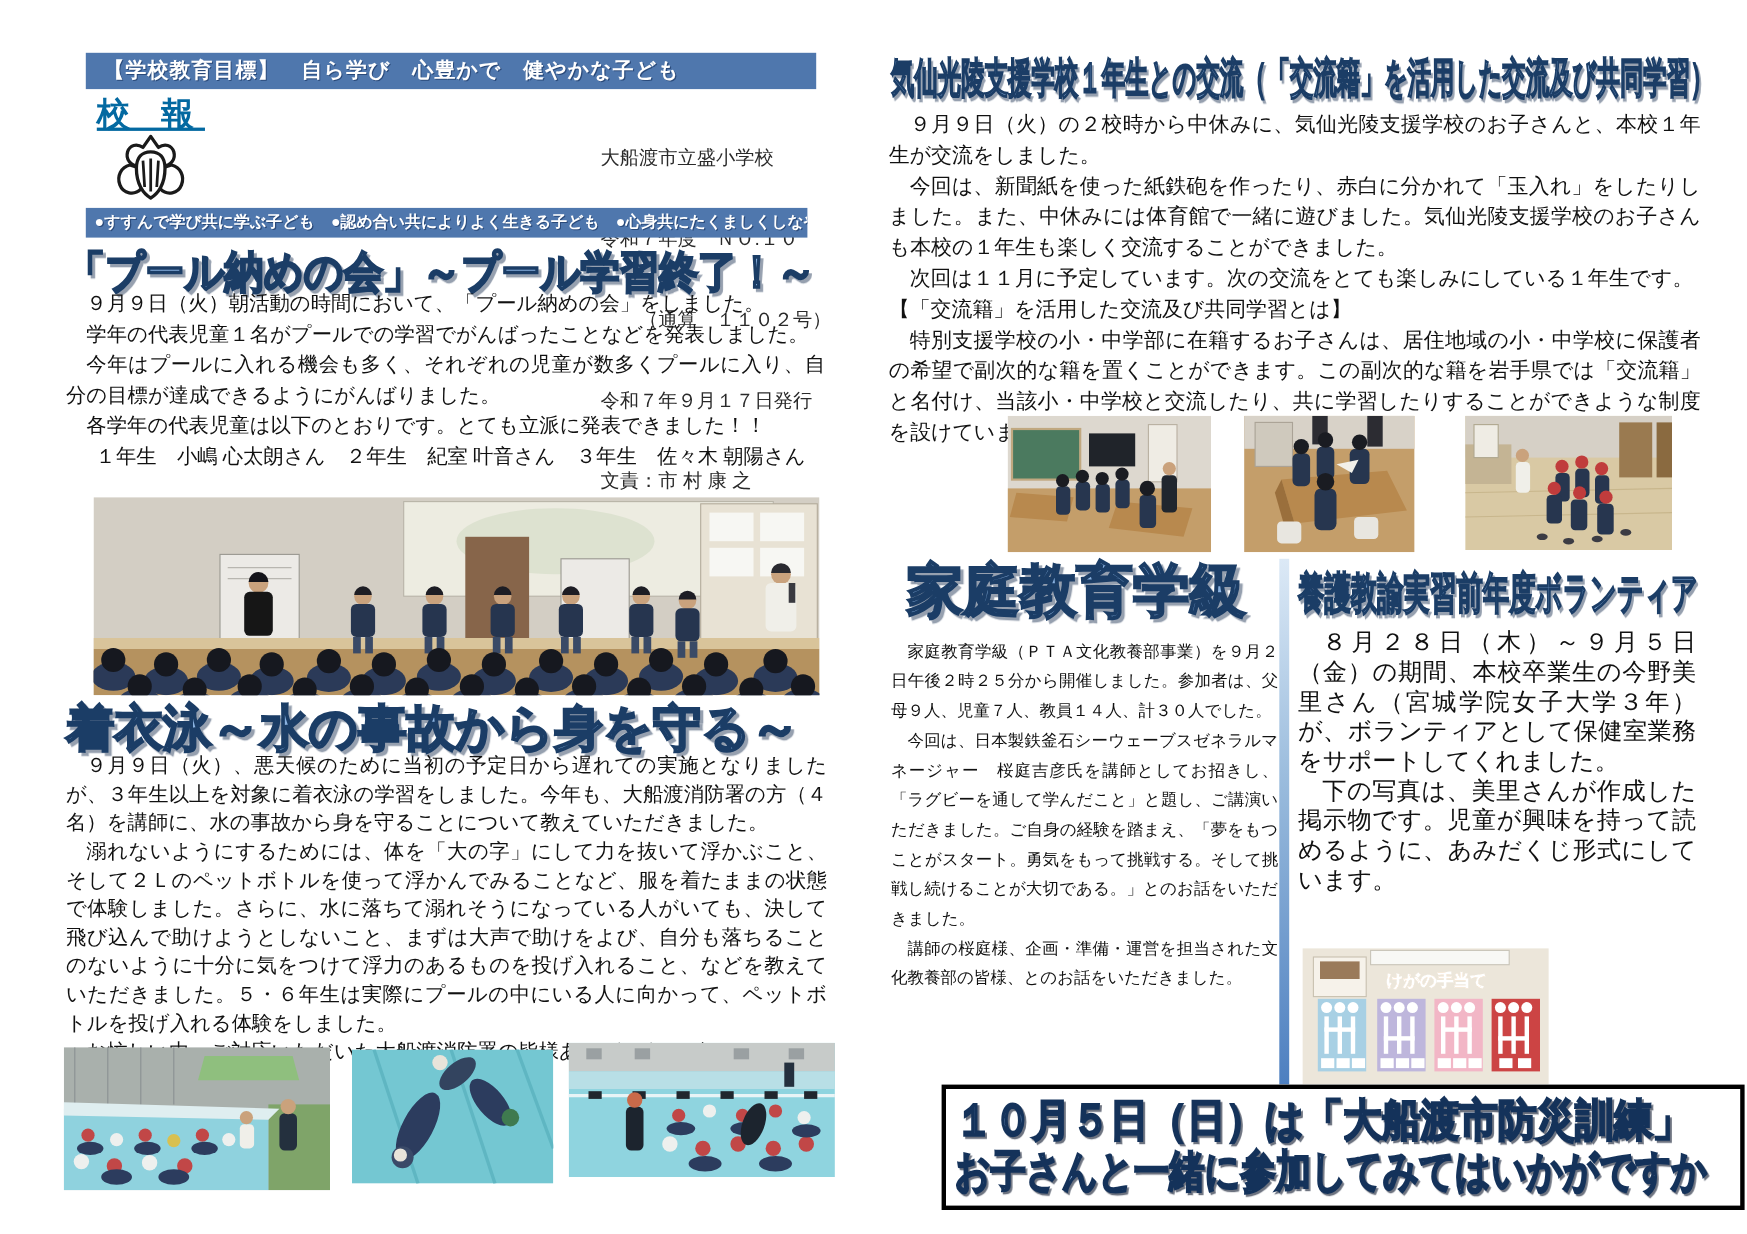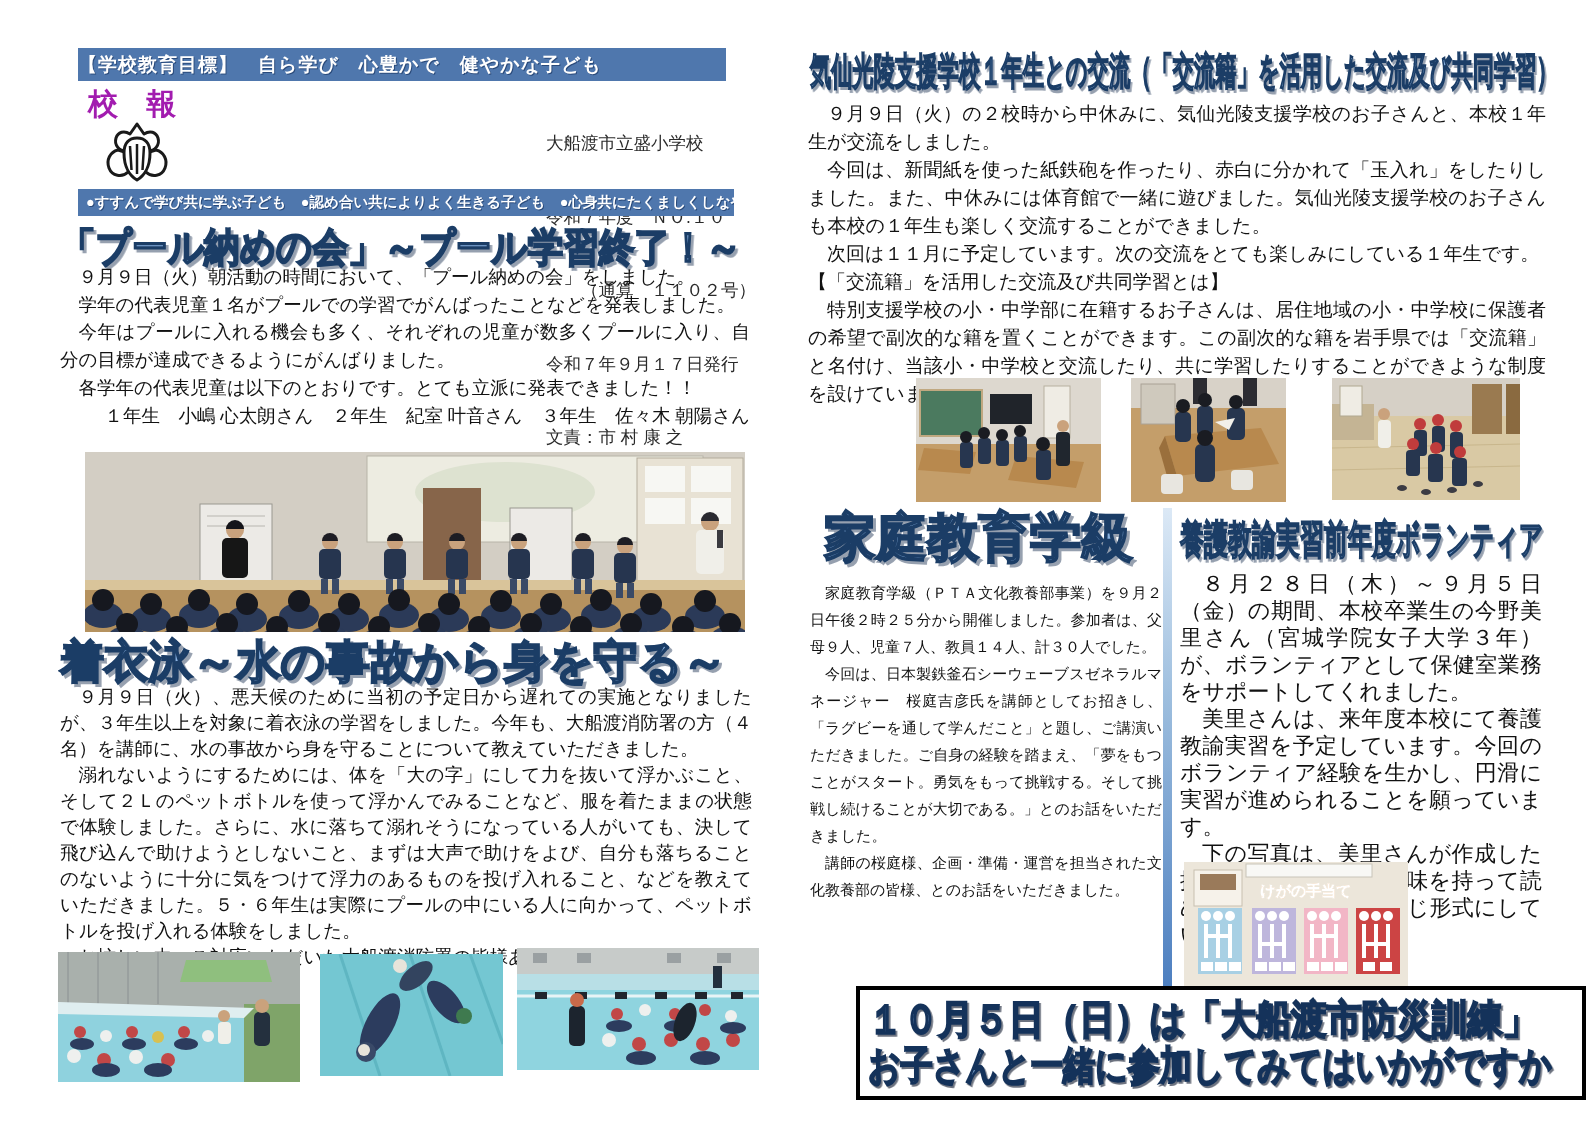--- a/index.html
+++ b/index.html
@@ -1,41 +1,41 @@
 <!DOCTYPE html>
 <html><head>
 <meta charset="utf-8">
 <style>
   html,body{margin:0;padding:0;background:#ffffff;}
   #page{position:relative;width:1588px;height:1122px;background:#ffffff;overflow:hidden;
         font-family:"Liberation Sans",sans-serif;}
   
   .bar{position:absolute;background:#4f77ad;color:#ffffff;font-weight:bold;
        text-shadow:1px 1px 0 #2a4a7a;white-space:nowrap;overflow:hidden;}
-  .goal{left:78px;top:48px;width:648px;height:33px;line-height:33px;font-size:19px;padding-left:0;letter-spacing:1px;}
+  .goal{left:78px;top:48px;width:648px;height:33px;line-height:33px;font-size:19px;padding-left:16px;letter-spacing:1px;}
   .motto{left:78px;top:189px;width:648px;height:27px;line-height:27px;font-size:14.5px;padding-left:8px;}
-  .koho{position:absolute;left:88px;top:84px;font-size:30px;font-weight:bold;color:#a21caf;letter-spacing:10px;}
+  .koho{position:absolute;left:88px;top:84px;font-size:30px;font-weight:bold;color:#0369a1;letter-spacing:10px;text-decoration:underline;}
   .yamabiko{position:absolute;left:162px;top:58px;font-size:100px;font-weight:bold;color:#1d3e63;
             letter-spacing:-8px;white-space:nowrap;text-shadow:4px 4px 0 #bfd2e6;}
   .emblem{position:absolute;left:98px;top:120px;}
   .pubinfo{position:absolute;left:546px;top:82px;font-size:17.5px;line-height:24.5px;color:#2a2a2a;white-space:pre;}
   
   .hl{position:absolute;white-space:nowrap;font-weight:bold;color:#8ab2e0;
       -webkit-text-stroke:2px #1b3d66;transform-origin:left top;
       filter:drop-shadow(3px 3px 0 rgba(45,65,95,0.5));font-family:"DejaVu Sans",sans-serif;}
   .a1t{left:60px;top:220px;font-size:40px;transform:scaleX(0.89);}
   .a2t{left:60px;top:632px;font-size:45px;transform:scaleX(0.98);}
   .r1t{left:810px;top:46px;font-size:38px;transform:scaleX(0.56);-webkit-text-stroke:1.5px #1b3d66;}
   .ktt{left:824px;top:503px;font-size:52px;transform:scaleX(0.99);}
   .ygt{left:1180px;top:512px;font-size:40px;transform:scaleX(0.60);-webkit-text-stroke:1.5px #1b3d66;}
   
   .body{position:absolute;font-family:"Liberation Serif",serif;color:#111;text-align:justify;}
   .body p{margin:0;text-indent:1em;}
   .body p.noind{text-indent:0;}
-  .body p.rep{text-indent:0.5em;white-space:nowrap;text-align:right;}
+  .body p.rep{text-indent:0.5em;white-space:nowrap;text-align:center;}
   .a1b{left:60px;top:264px;width:690px;font-size:18.5px;line-height:27.7px;}
   .a2b{left:60px;top:684px;width:692px;font-size:18.5px;line-height:26px;}
   .r1b{left:808px;top:100px;width:738px;font-size:19px;line-height:28px;}
   .ktb{left:810px;top:580px;width:352px;font-size:15px;line-height:27px;}
   .ygb{left:1180px;top:570px;width:362px;font-size:22px;line-height:27px;}
   .photo{position:absolute;display:block;}
   .divider{position:absolute;left:1163px;top:508px;width:9px;height:478px;
            background:linear-gradient(180deg,#dce9f6 0%,#9dbede 40%,#4d7fc0 100%);}
   
   .notice{position:absolute;left:815px;top:986px;width:714px;height:100px;border:4px solid #000;
@@ -363,21 +363,20 @@
     <p>家庭教育学級（ＰＴＡ文化教養部事業）を９月２日午後２時２５分から開催しました。参加者は、父母９人、児童７人、教員１４人、計３０人でした。</p>
     <p>今回は、日本製鉄釜石シーウェーブスゼネラルマネージャー　桜庭吉彦氏を講師としてお招きし、「ラグビーを通して学んだこと」と題し、ご講演いただきました。ご自身の経験を踏まえ、「夢をもつことがスタート。勇気をもって挑戦する。そして挑戦し続けることが大切である。」とのお話をいただきました。</p>
     <p>講師の桜庭様、企画・準備・運営を担当された文化教養部の皆様、とのお話をいただきました。</p>
   </div>
 
   <div class="divider"></div>
 
   <div class="hl ygt">養護教諭実習前年度ボランティア</div>
   <div class="body ygb">
     <p>８月２８日（木）～９月５日（金）の期間、本校卒業生の今野美里さん（宮城学院女子大学３年）が、ボランティアとして保健室業務をサポートしてくれました。</p>
-    <p>美里さんは、来年度本校にて養護教諭実習を予定しています。今回のボランティア経験を生かし、円滑に実習が進められることを願っています。</p>
     <p>下の写真は、美里さんが作成した掲示物です。児童が興味を持って読めるように、あみだくじ形式にしています。</p>
   </div>
 
   <svg class="photo" style="left:1184px;top:862px;" width="224" height="124" viewBox="0 0 224 124">
     <rect width="224" height="124" fill="#ece6da"></rect>
     <rect x="62" y="2" width="126" height="13" fill="#f8f8f5" stroke="#c8c4b8"></rect>
     <rect x="10" y="8" width="48" height="36" fill="#f6f2ea" stroke="#c8c0b0"></rect>
     <rect x="16" y="12" width="36" height="16" fill="#9a7a5a"></rect>
     <text x="122" y="34" font-size="15" font-weight="bold" fill="#e8882a" stroke="#ffffff" stroke-width="0.6" text-anchor="middle" font-family="DejaVu Sans, sans-serif">けがの手当て</text>
     <g>

